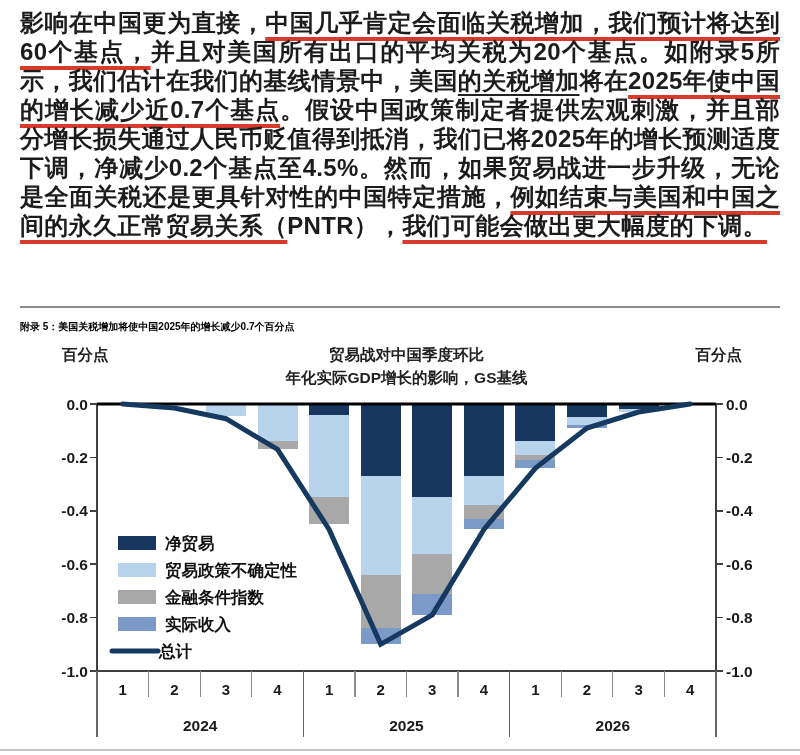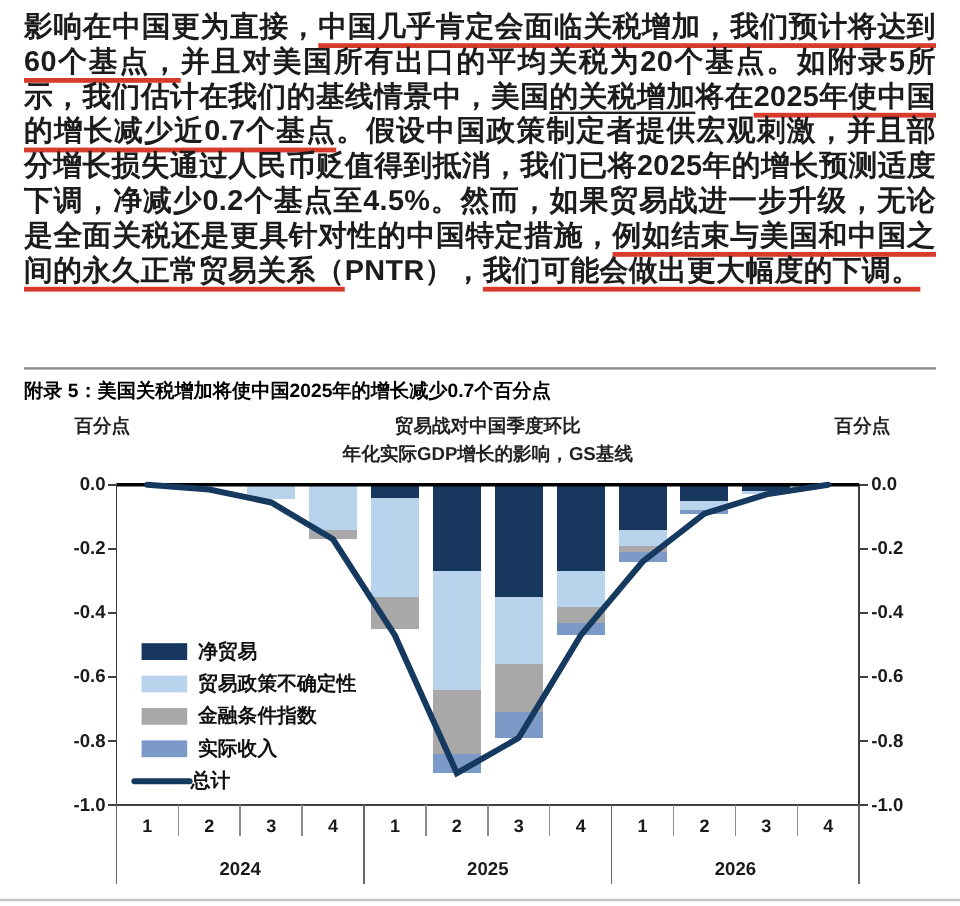--- a/index.html
+++ b/index.html
@@ -26,21 +26,21 @@
     text-decoration-skip-ink:none;
   }
   .u-black{
     text-decoration-line:underline;
     text-decoration-color:var(--underline-black);
     text-decoration-thickness:1.5px;
     text-underline-offset:5px;
     text-decoration-skip-ink:none;
   }
   .ex-rule{height:2px;background:#8c8c8c;margin:66px 20px 0;}
-  .ex-title{margin:8px 20px 0;font-size:16px;line-height:21px;font-weight:700;color:#000;}
+  .ex-title{margin:8px 20px 0;font-size:10px;line-height:21px;font-weight:700;color:#000;}
   #chart-svg{display:block;margin-top:8px;}
   svg text{font-family:"Liberation Sans","DejaVu Sans",sans-serif;}
   .c-title{font-size:15.5px;font-weight:600;fill:#222;}
   .c-unit{font-size:15.5px;font-weight:600;fill:#222;}
   .c-tick{font-size:15.5px;font-weight:600;fill:#1a1a1a;}
   .c-cat{font-size:15px;font-weight:600;fill:#1a1a1a;}
   .c-year{font-size:15.5px;font-weight:600;fill:#1a1a1a;}
   .c-legend{font-size:16.5px;font-weight:600;fill:#111;}
   .src-rule{height:2px;background:#c4c4c4;margin:6px 0 0;}
   .source{margin:8px 20px 0;font-size:13.5px;font-weight:500;color:#4d4d4d;}

